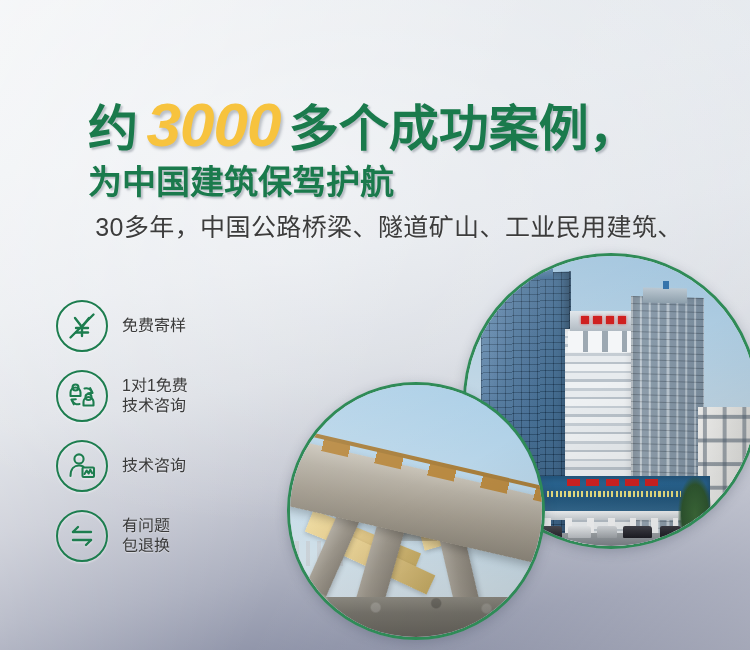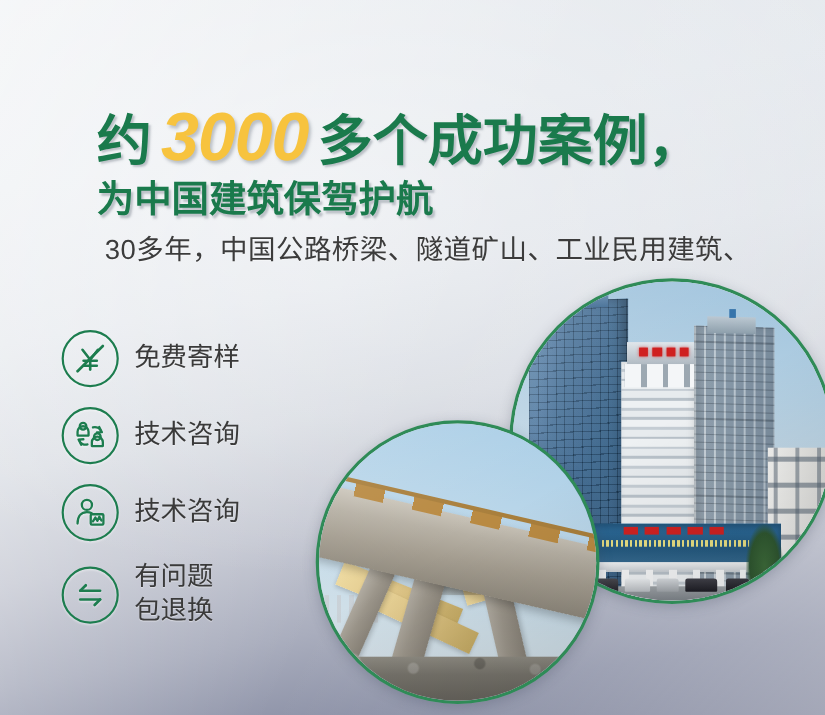--- a/index.html
+++ b/index.html
@@ -105,21 +105,21 @@
     flex:0 0 auto;
     width:52px; height:52px;
     border:2.6px solid #1d7d4f;
     border-radius:50%;
     display:flex; align-items:center; justify-content:center;
     filter:drop-shadow(0 1px 1px rgba(255,255,255,0.55));
   }
   .feat-icon svg { display:block; }
   .feat-text {
     color:#3a3a3a;
-    font-size:24px;
+    font-size:16px;
     line-height:1.28;
     white-space:nowrap;
     text-shadow:0 1px 1px rgba(255,255,255,0.45);
   }
   .feat-text .t2 { display:block; }
 
   
   .photo-circle {
     position:absolute;
     border-radius:50%;
@@ -504,20 +504,21 @@
             <circle cx="23.5" cy="18" r="3"></circle>
             <path d="M18.5 26.5 L18.5 23 A5 5 0 0 1 28.5 23 L28.5 26.5 Z"></path>
             <path d="M19.5 9.5 A6 6 0 0 1 27 13.5"></path>
             <path d="M25.2 9.2 L27.6 13.9 L23.2 14.2"></path>
             <path d="M14.5 25 A6 6 0 0 1 7 21"></path>
             <path d="M8.8 25.3 L6.4 20.6 L10.8 20.3"></path>
           </g>
         </svg>
       </span>
       <span class="feat-text">
+        <span>1对1免费</span>
         <span class="t2">技术咨询</span>
       </span>
     </div>
 
     <div class="feature">
       <span class="feat-icon">
         <svg width="34" height="34" viewBox="0 0 34 34">
           <g fill="none" stroke="#1d7d4f" stroke-width="2.1" stroke-linecap="round" stroke-linejoin="round">
             <circle cx="14" cy="10" r="4.6"></circle>
             <path d="M5.5 27 C5.5 19.5 9.5 16.5 14 16.5 C15.7 16.5 17.2 16.9 18.4 17.6"></path>

